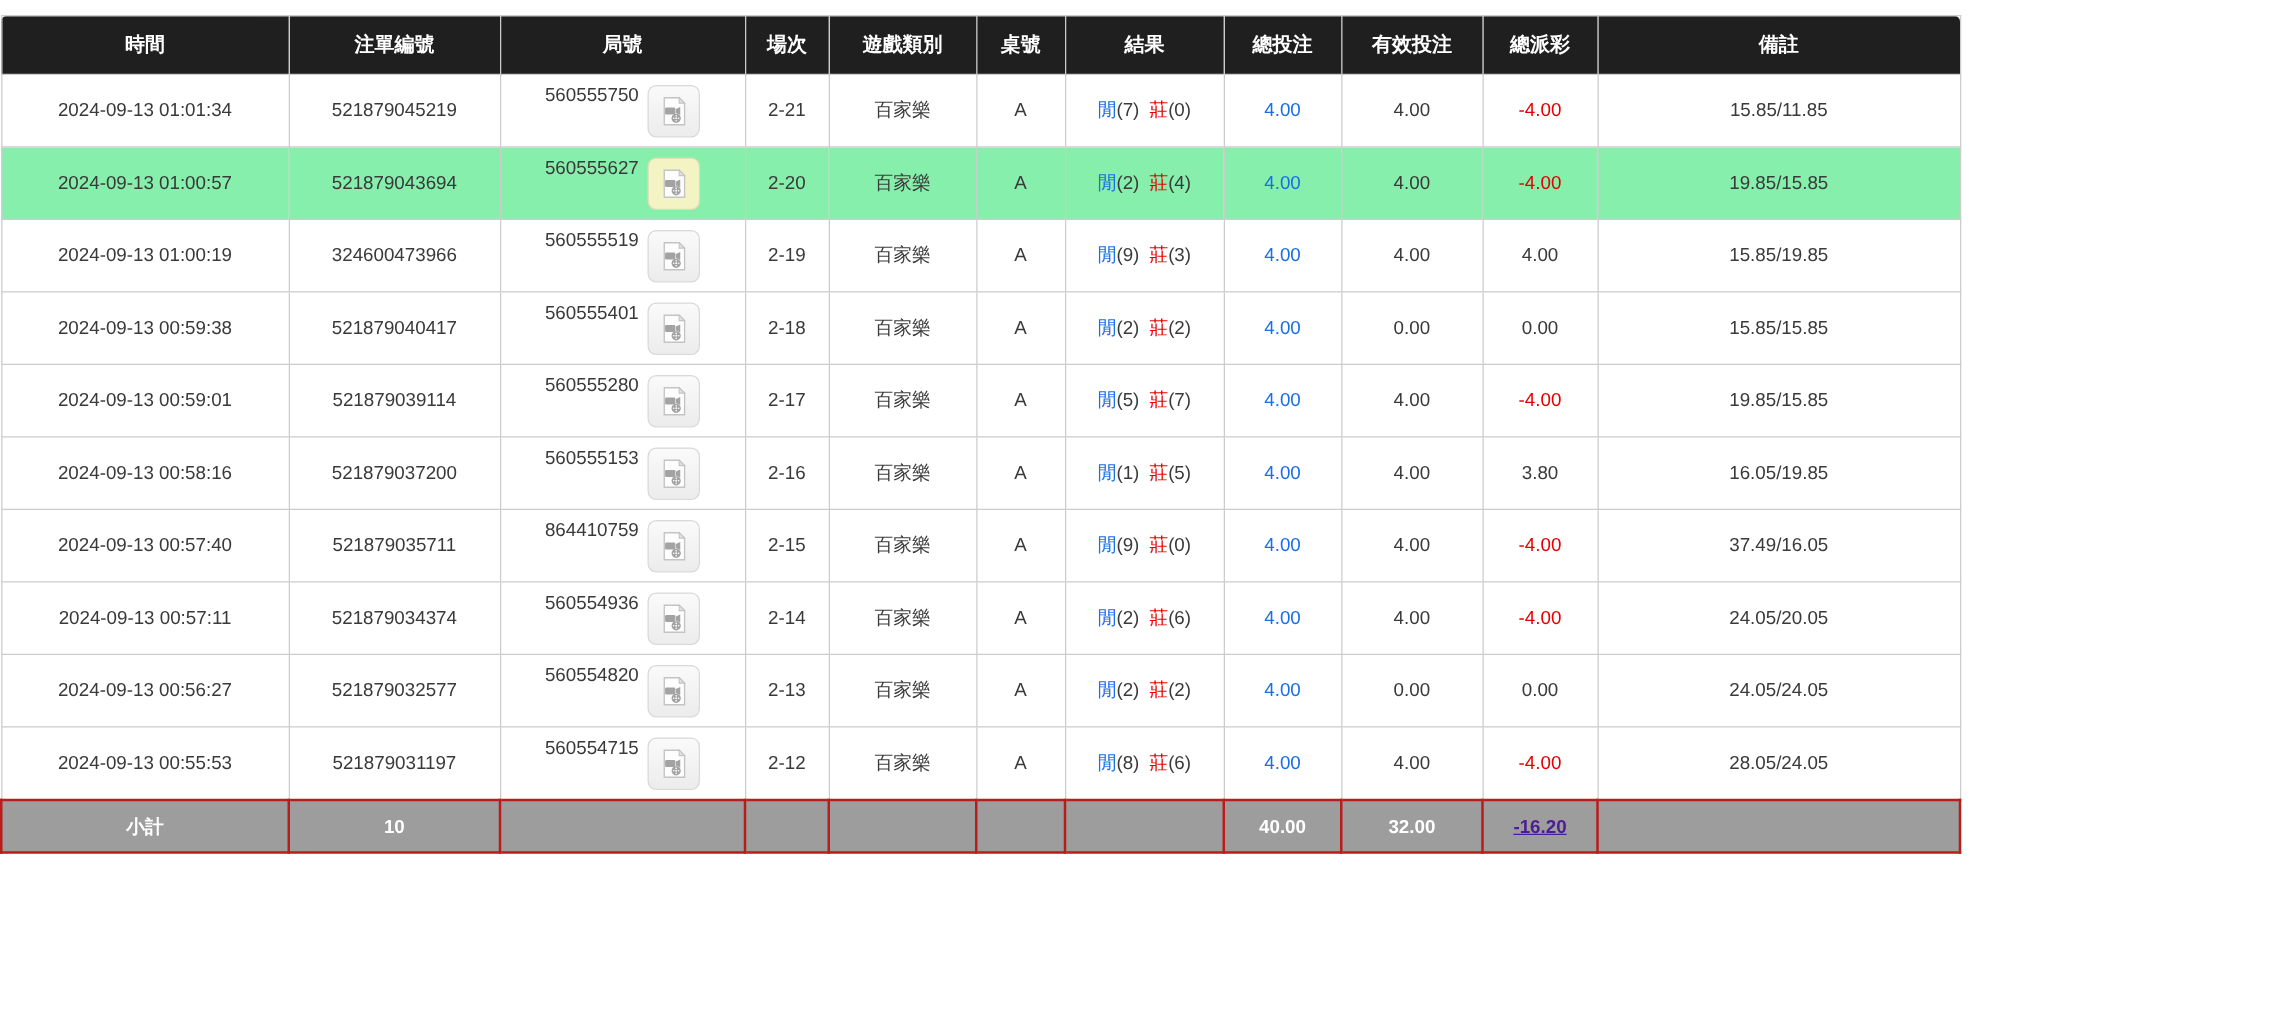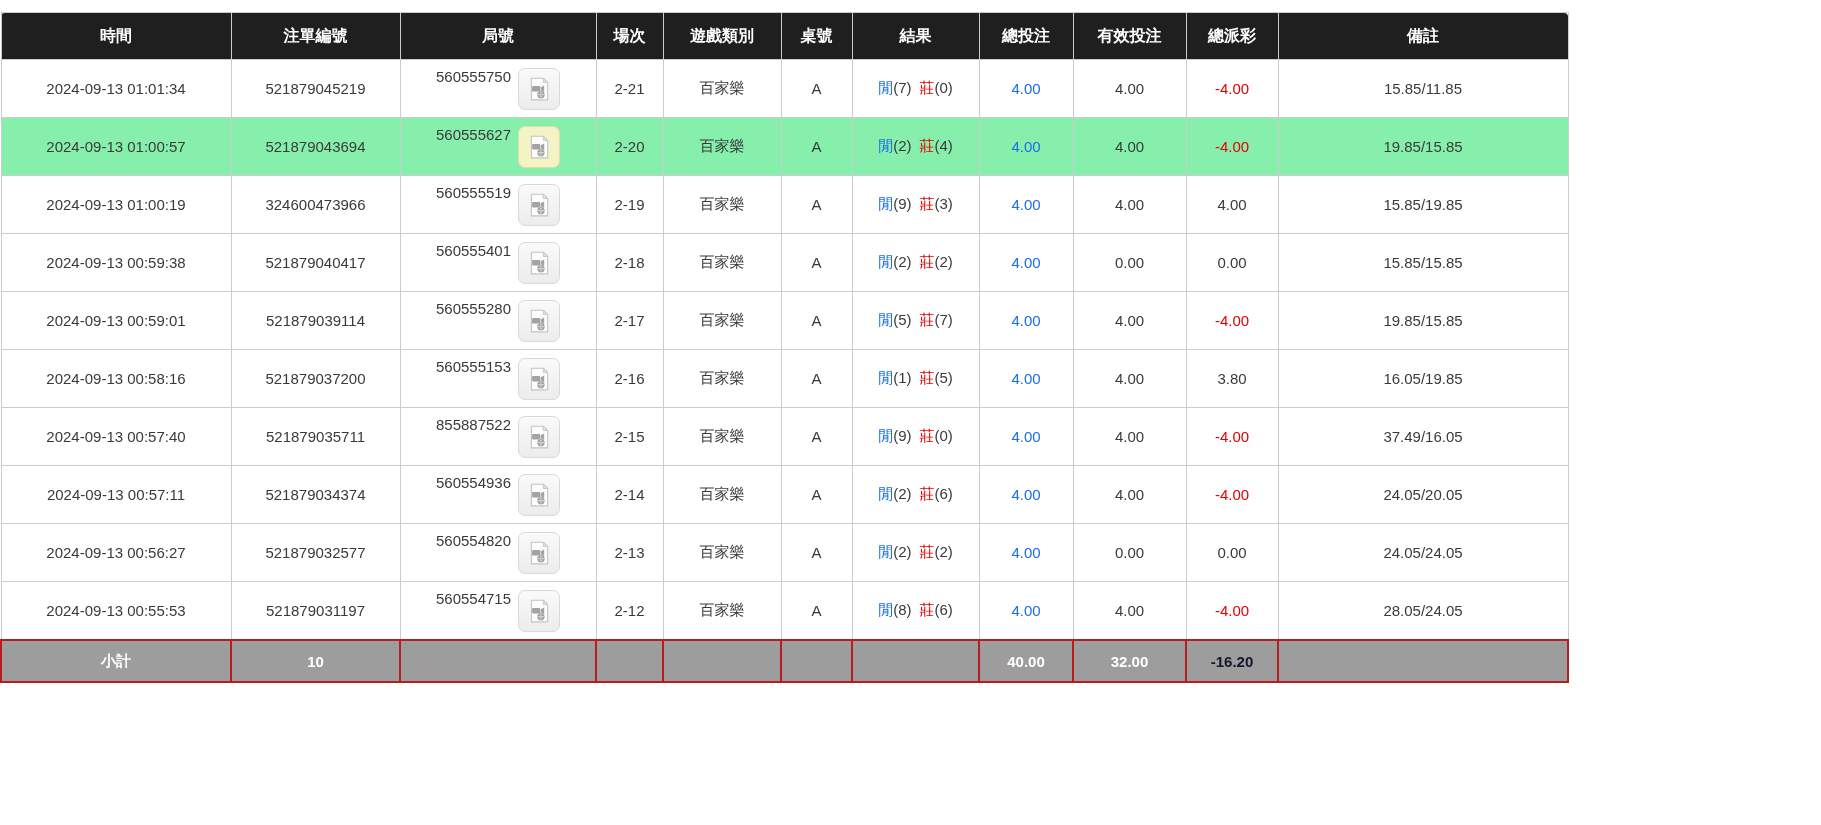--- a/index.html
+++ b/index.html
@@ -30,21 +30,21 @@
   .icon-btn{
     width:40px;height:40px;flex:0 0 40px;border:1px solid #d9d9d9;border-radius:7px;
     background:linear-gradient(#fafafa,#ececec);
     display:flex;align-items:center;justify-content:center;cursor:pointer;
   }
   tr.hl .icon-btn{background:#f3f3c4;border-color:#ddddb2;}
   tfoot td{
     background:#9d9d9d;color:#ffffff;font-weight:bold;font-size:15px;
     height:40px;border:2px solid #b91c1c;text-align:center;padding:0;
   }
-  tfoot td .red{color:#0f172a;}
+  tfoot td .red{color:#4c1d95;text-decoration:underline;}
 </style>
 </head>
 <body>
 
 <div class="page">
   <table class="records">
     <colgroup>
       <col style="width:230px">
         <col style="width:169px">
         <col style="width:196px">
@@ -257,21 +257,21 @@
           <td><span class="blue">4.00</span></td>
           <td><span>4.00</span></td>
           <td><span>3.80</span></td>
           <td><span>16.05/19.85</span></td>
         </tr>
         <tr>
           <td><span>2024-09-13 00:57:40</span></td>
           <td><span>521879035711</span></td>
           <td>
             <div class="round-wrap">
-              <span>855887522</span>
+              <span>864410759</span>
   <span class="icon-btn">
     <svg width="26" height="26" viewBox="0 0 24 24">
       <path d="M5 2 h11 l4 4 v16 h-15 z" fill="#fdfdfd" stroke="#c4c4c4" stroke-width="1"></path>
       <path d="M16 2 v4 h4 z" fill="#e2e2e2" stroke="#c4c4c4" stroke-width="0.8"></path>
       <rect x="5.6" y="9.2" width="7.6" height="5.2" rx="1" fill="#a3a3a3"></rect>
       <path d="M13.6 10.4 l3.2-1.6 v6 l-3.2-1.6 z" fill="#a3a3a3"></path>
       <circle cx="13.8" cy="17.2" r="3.4" fill="#a3a3a3"></circle>
       <circle cx="13.8" cy="17.2" r="0.7" fill="#ffffff"></circle>
       <circle cx="13.8" cy="15.4" r="0.6" fill="#ffffff"></circle>
       <circle cx="13.8" cy="19.0" r="0.6" fill="#ffffff"></circle>

